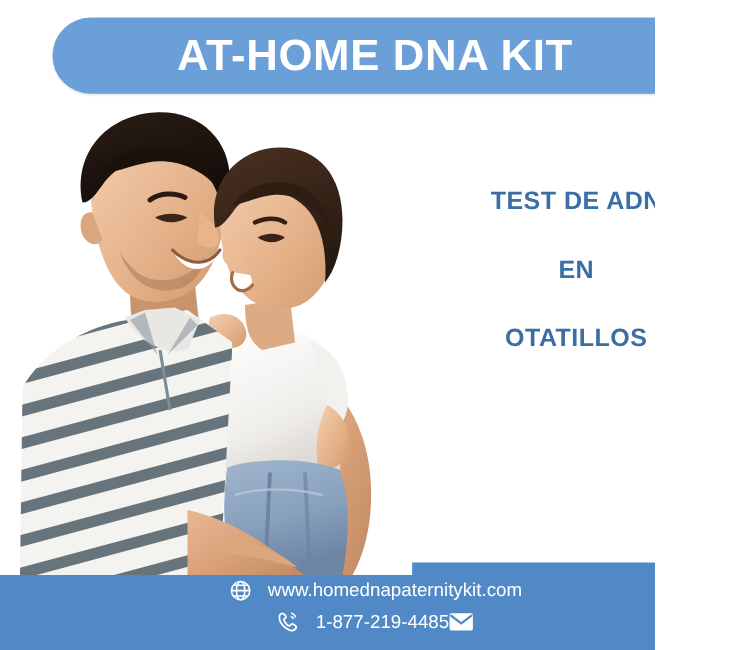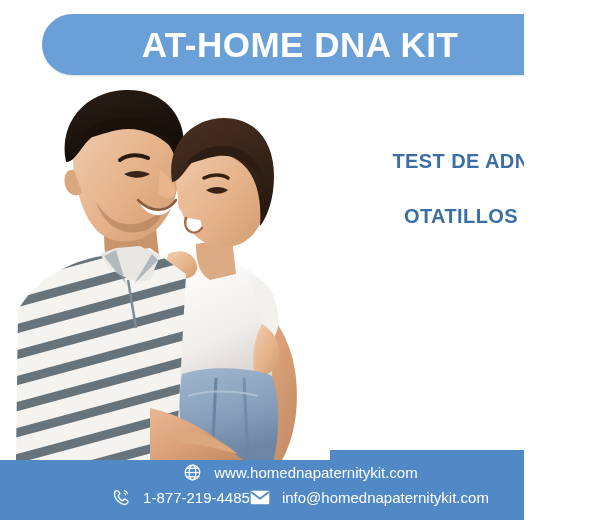--- a/index.html
+++ b/index.html
@@ -266,20 +266,21 @@
 
           <path d="M150 330 C178 336 208 352 230 372 C240 380 244 382 244 382 L150 382 Z" fill="url(#skinA)"></path>
           <path d="M176 352 C198 352 222 362 238 376 C222 372 200 366 178 364 Z" fill="#dba87e"></path>
         </g>
       </svg>
     </div>
   </div>
 
   <div class="headline">
     <div class="headline-line">TEST DE ADN</div>
+    <div class="headline-line">EN</div>
     <div class="headline-line">OTATILLOS</div>
   </div>
 
   <div class="footer-riser"></div>
   <div class="footer"></div>
 
   <div class="footer-rows">
 
     <div class="footer-row row-one">
       <div class="contact">
@@ -308,19 +309,18 @@
         <span>1-877-219-4485</span>
       </div>
 
       <div class="contact">
         <span class="icon">
           <svg width="22" height="17" viewBox="0 0 24 18">
             <rect x="0.8" y="0.8" width="22.4" height="16.4" rx="1.6" fill="#ffffff"></rect>
             <path d="M2.2 3 L12 10.4 L21.8 3" fill="none" stroke="#5089c6" stroke-width="2.2" stroke-linecap="round" stroke-linejoin="round"></path>
           </svg>
         </span>
-        <span>info@homednapaternitykit.com</span>
       </div>
     </div>
 
   </div>
 
 </div>
 
 </body></html>

